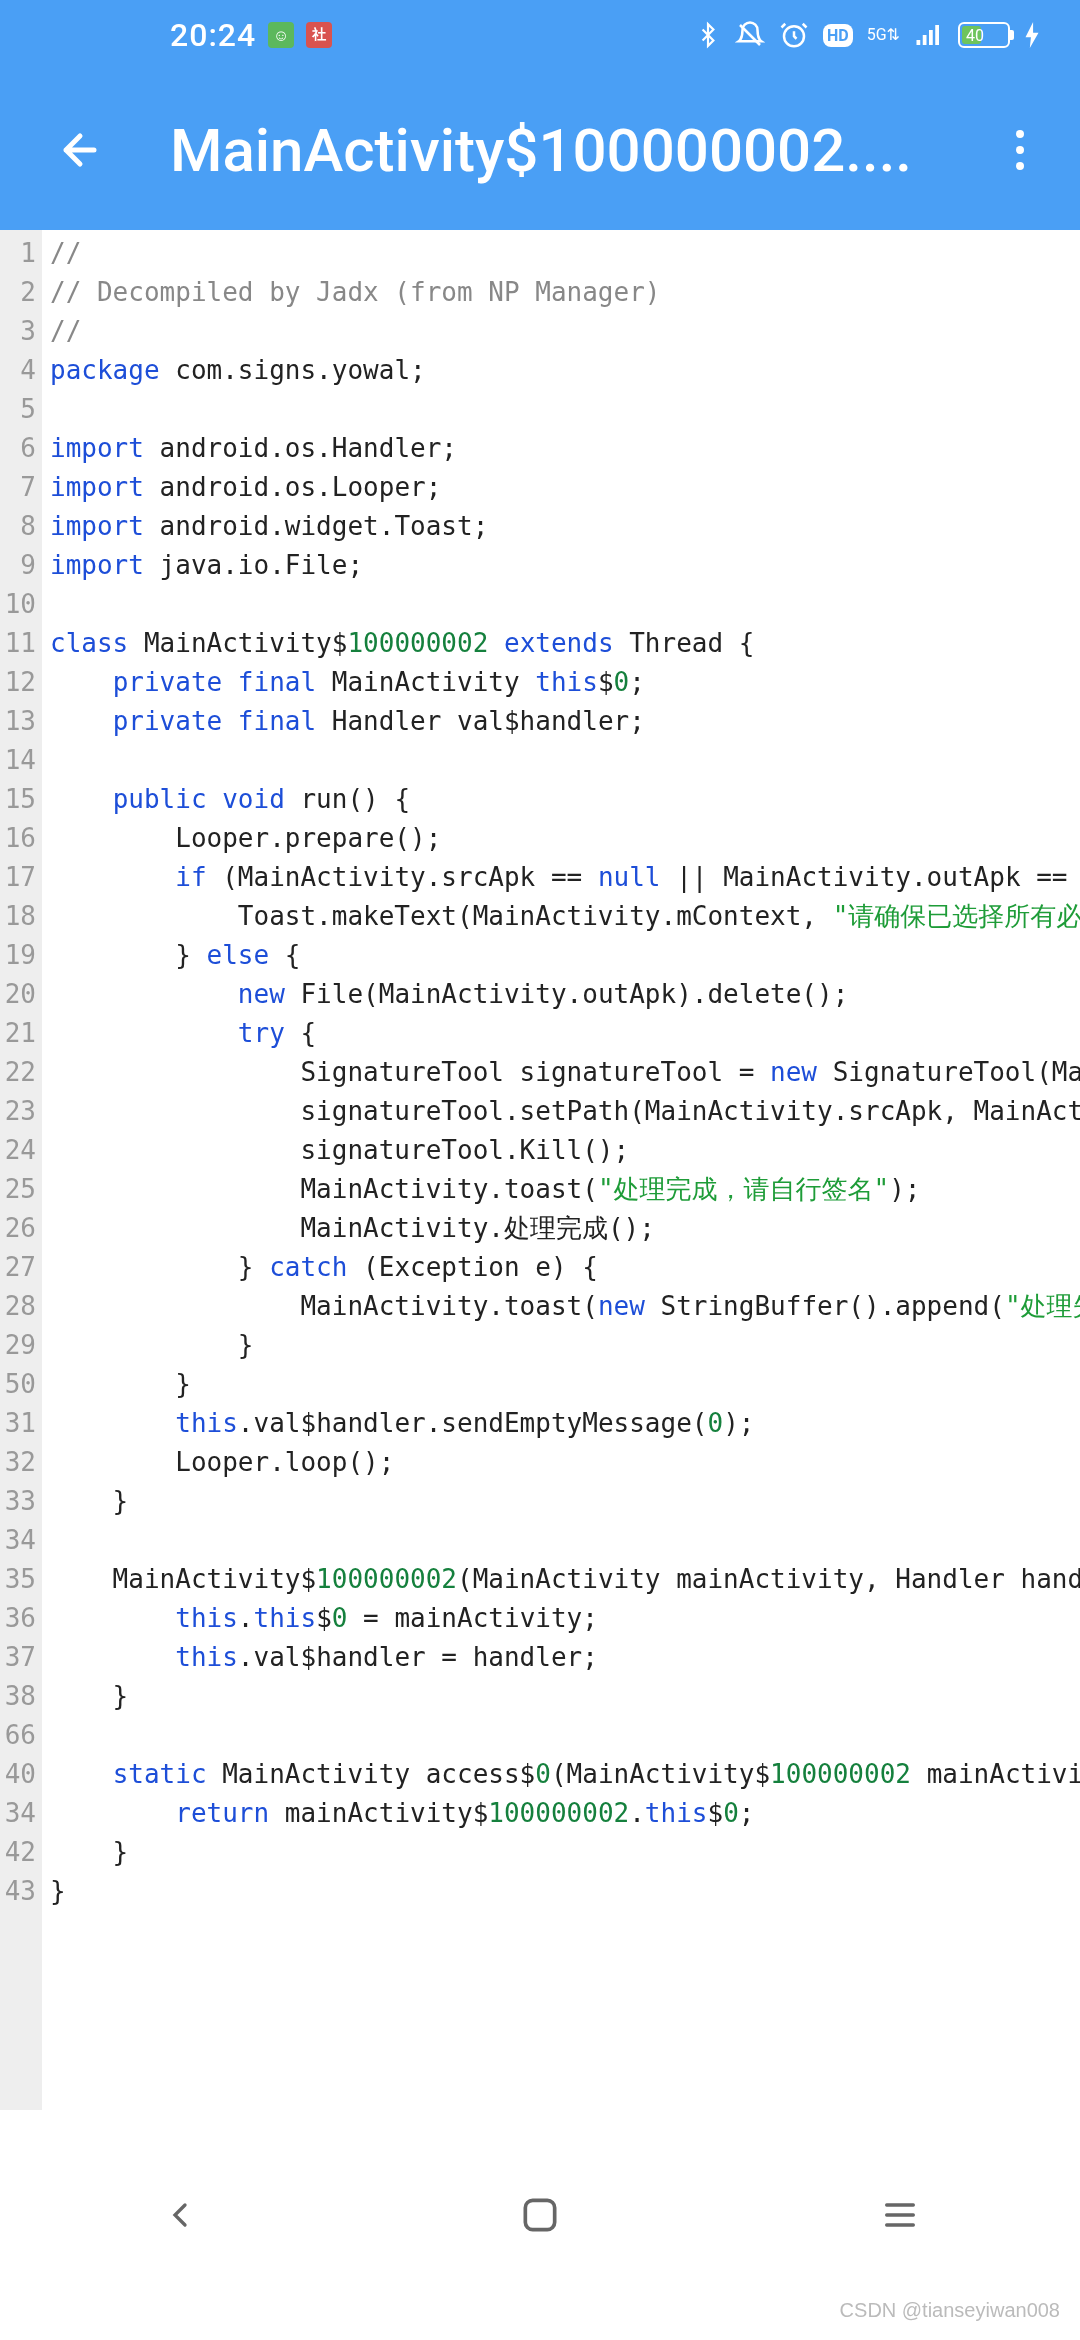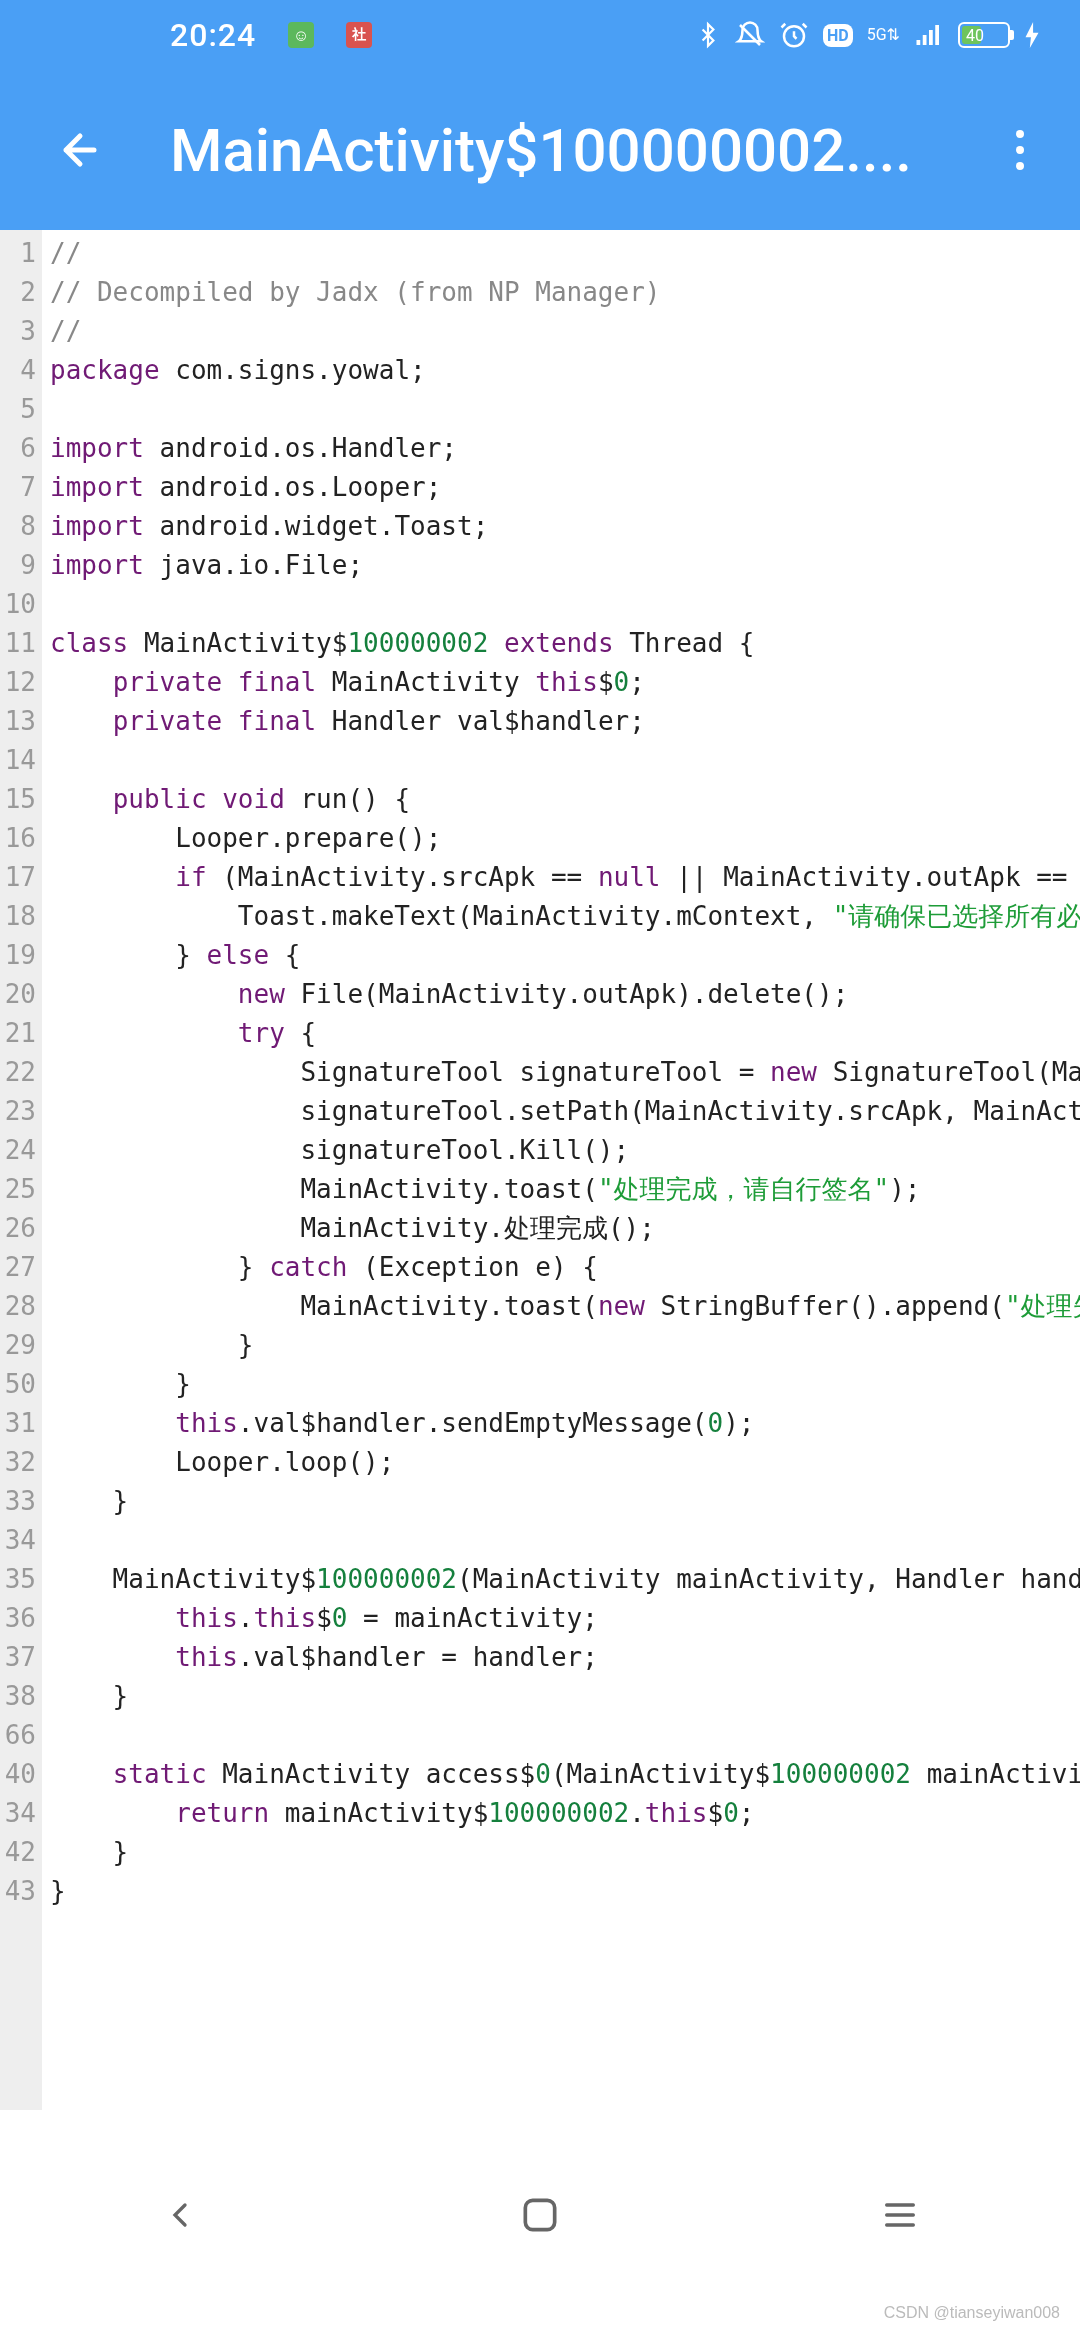--- a/index.html
+++ b/index.html
@@ -1,19 +1,19 @@
 <!DOCTYPE html>
 <html><head>
 <meta charset="utf-8">
 <style>
   * { margin:0; padding:0; box-sizing:border-box; }
   html,body { width:1080px; height:2340px; font-family:-apple-system,Roboto,Arial,sans-serif; background:#fff; overflow:hidden; }
   
   .statusbar { width:100%; height:70px; background:#4A9FF5; color:#fff; display:flex; align-items:center; justify-content:space-between; padding:0 40px 0 170px; font-size:30px; }
-  .statusbar .left { display:flex; align-items:center; gap:32px; }
+  .statusbar .left { display:flex; align-items:center; gap:12px; }
   .statusbar .right { display:flex; align-items:center; gap:14px; }
   .clock { font-size:32px; font-weight:500; letter-spacing:1px; }
   .badge-g { width:26px; height:26px; background:#5CB85C; border-radius:4px; display:flex; align-items:center; justify-content:center; color:#fff; font-size:16px; }
   .badge-r { width:26px; height:26px; background:#D9534F; border-radius:4px; display:flex; align-items:center; justify-content:center; color:#fff; font-size:14px; font-weight:bold; }
   .icon { display:inline-flex; align-items:center; justify-content:center; }
   .hd-badge { background:#fff; color:#4A9FF5; font-size:16px; font-weight:bold; padding:2px 4px; border-radius:8px; }
   .net-label { font-size:16px; line-height:14px; }
   .battery { border:2px solid #fff; border-radius:6px; width:52px; height:26px; position:relative; display:flex; align-items:center; }
   .battery::after { content:""; position:absolute; right:-6px; top:6px; width:4px; height:10px; background:#fff; border-radius:0 2px 2px 0; }
   .battery .fill { background:#6EC45C; height:18px; width:40%; margin-left:2px; border-radius:3px; display:flex; align-items:center; justify-content:center; color:#fff; font-size:16px; padding:0 2px;}
@@ -24,27 +24,27 @@
   .appbar .title { flex:1; font-size:60px; font-weight:500; padding-left:60px; white-space:nowrap; overflow:hidden; text-overflow:ellipsis; }
   .appbar .menu { width:60px; height:60px; display:flex; flex-direction:column; align-items:center; justify-content:center; gap:8px; }
   .appbar .menu span { width:8px; height:8px; background:#fff; border-radius:50%; }
   
   .codewrap { display:flex; height:1880px; overflow:hidden; }
   .gutter { width:42px; background:#EEEEEE; text-align:right; color:#999; font-family:Menlo,Consolas,monospace; font-size:26px; padding-top:4px; }
   .gutter div { height:39px; line-height:39px; padding-right:6px; }
   .code { flex:1; font-family:Menlo,Consolas,monospace; font-size:26px; padding-top:4px; padding-left:8px; color:#222; white-space:pre; overflow:hidden; }
   .code .line { height:39px; line-height:39px; }
   .c-comment { color:#888; }
-  .c-kw { color:#701a75; }
+  .c-kw { color:#1d4ed8; }
   .c-str { color:#1E9C38; }
   .c-num { color:#15803d; }
   
   .navbar { width:100%; height:130px; background:#fff; display:flex; align-items:center; justify-content:space-around; border-top:0; position:absolute; bottom:60px; left:0; }
   .navbtn { width:60px; height:60px; display:flex; align-items:center; justify-content:center; color:#555; }
-  .watermark { position:absolute; bottom:18px; right:20px; color:#bbb; font-size:16px; font-family:Arial,sans-serif; }
+  .watermark { position:absolute; bottom:18px; right:20px; color:#bbb; font-size:20px; font-family:Arial,sans-serif; }
 </style>
 </head>
 <body>
 
 <div class="statusbar">
   <div class="left">
     <span class="clock">20:24</span>
     <span class="badge-g">☺</span>
     <span class="badge-r">社</span>
   </div>

